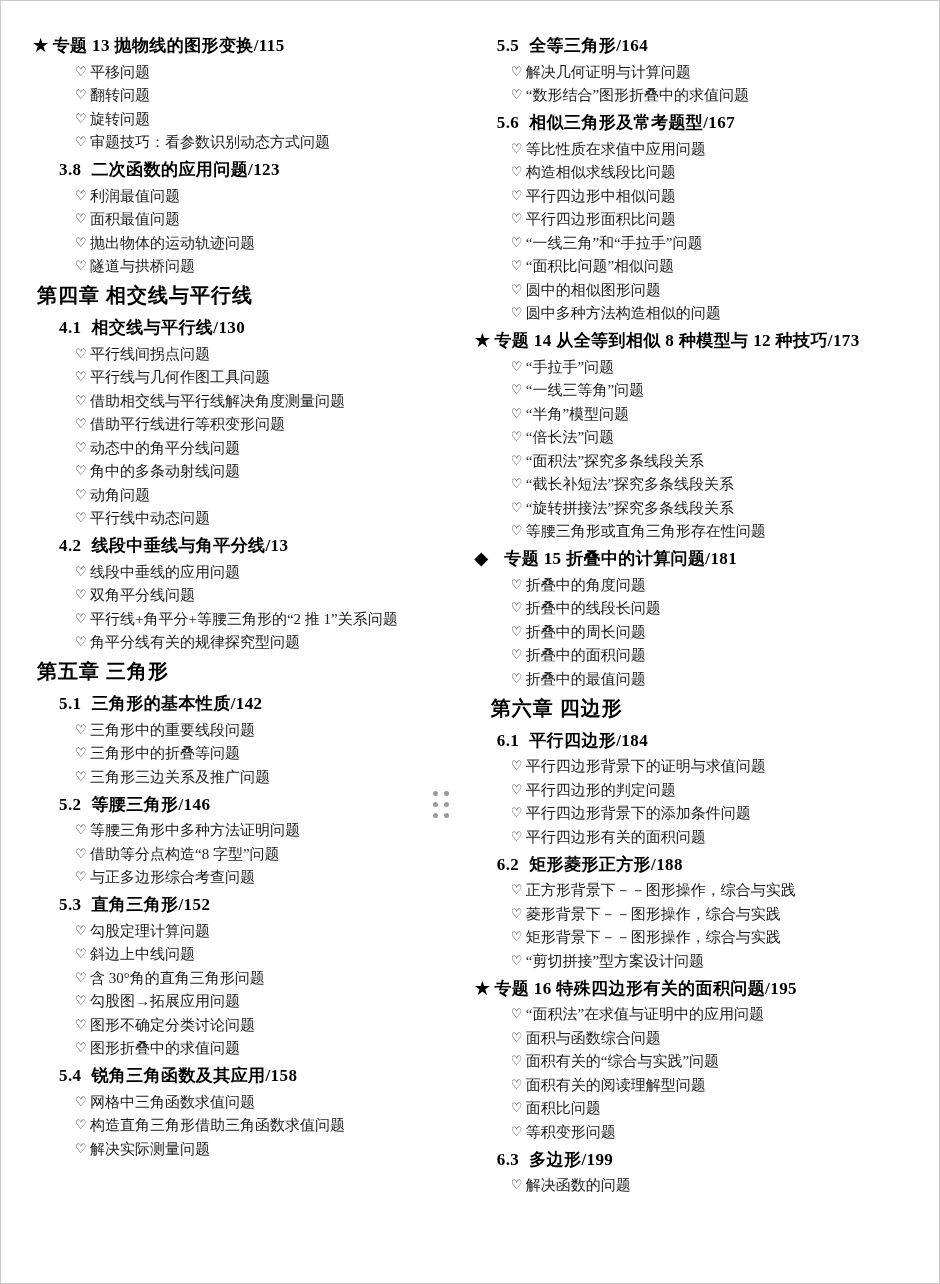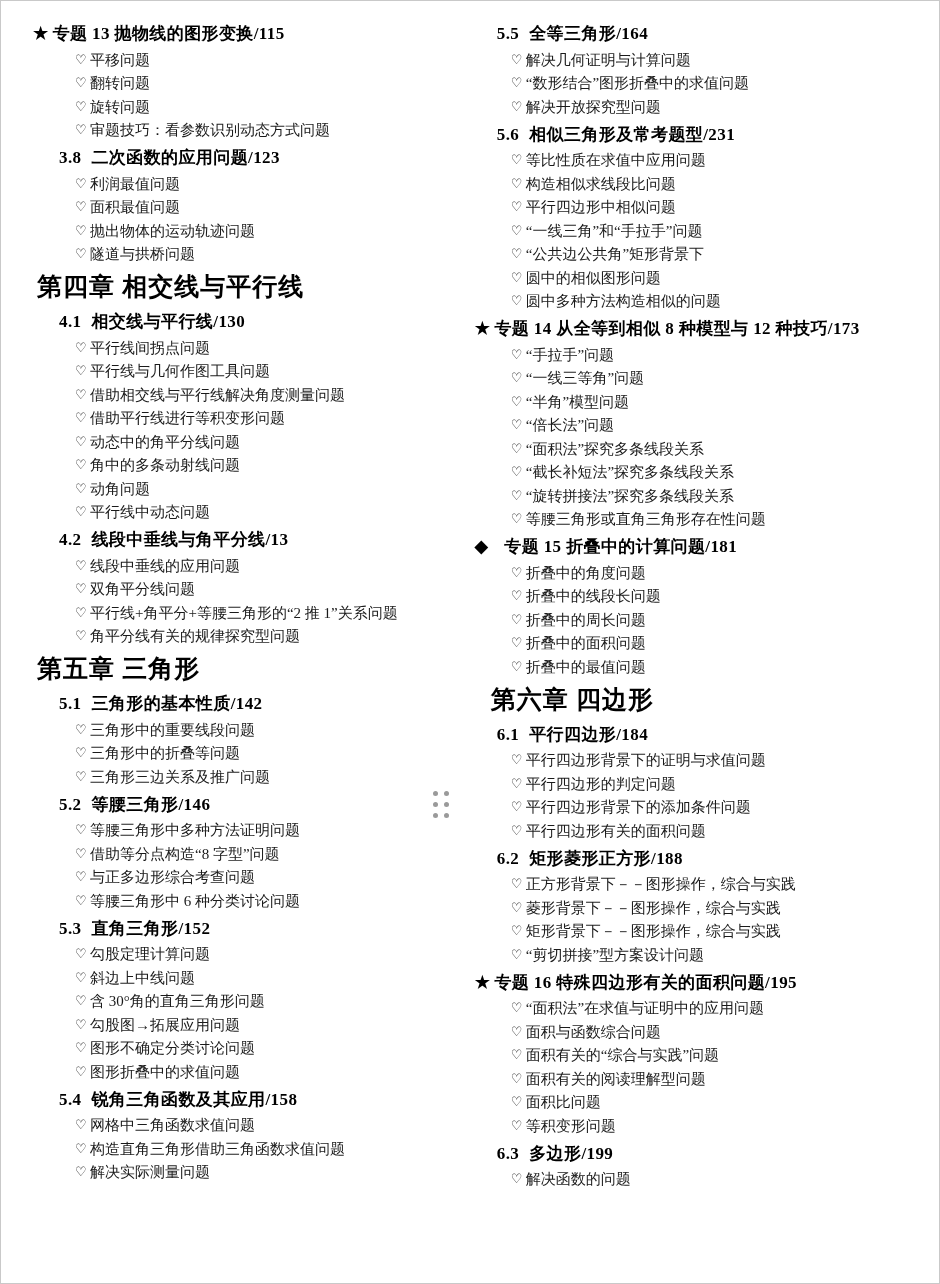--- a/index.html
+++ b/index.html
@@ -24,36 +24,36 @@
     border: 1px solid #c9c9c9;
     background: #fff;
   }
   .columns {
     position: absolute;
     left: 0; top: 0;
     width: 892px;
     height: 1284px;
     display: flex;
     box-sizing: border-box;
-    padding: 14px 10px 8px 10px;
+    padding: 26px 10px 8px 10px;
   }
   .col {
     width: 470px;
     box-sizing: border-box;
     padding: 0 12px 0 18px;
   }
   .col.right { padding-left: 24px; }
 
   .entry { white-space: nowrap; }
 
   
   .chapter {
     font-family: "Liberation Serif", serif;
     font-weight: bold;
-    font-size: 25px;
+    font-size: 20px;
     letter-spacing: 1px;
     margin: 7px 0 3px 8px;
     color: #000;
   }
   
   .section {
     font-family: "Liberation Serif", serif;
     font-weight: bold;
     font-size: 17px;
     margin: 7px 0 2px 30px;
@@ -150,44 +150,43 @@
         <div class="entry item"><span class="bullet">♡</span><span>角平分线有关的规律探究型问题</span></div>
         <div class="entry chapter"><span>第五章  三角形</span></div>
         <div class="entry section"><span class="num">5.1</span><span>三角形的基本性质/142</span></div>
         <div class="entry item"><span class="bullet">♡</span><span>三角形中的重要线段问题</span></div>
         <div class="entry item"><span class="bullet">♡</span><span>三角形中的折叠等问题</span></div>
         <div class="entry item"><span class="bullet">♡</span><span>三角形三边关系及推广问题</span></div>
         <div class="entry section"><span class="num">5.2</span><span>等腰三角形/146</span></div>
         <div class="entry item"><span class="bullet">♡</span><span>等腰三角形中多种方法证明问题</span></div>
         <div class="entry item"><span class="bullet">♡</span><span>借助等分点构造“8 字型”问题</span></div>
         <div class="entry item"><span class="bullet">♡</span><span>与正多边形综合考查问题</span></div>
-        <div class="entry item"><span class="bullet">♡</span><span>等腰三角形中 6 种分类讨论问题</span></div>
         <div class="entry section"><span class="num">5.3</span><span>直角三角形/152</span></div>
         <div class="entry item"><span class="bullet">♡</span><span>勾股定理计算问题</span></div>
         <div class="entry item"><span class="bullet">♡</span><span>斜边上中线问题</span></div>
         <div class="entry item"><span class="bullet">♡</span><span>含 30°角的直角三角形问题</span></div>
         <div class="entry item"><span class="bullet">♡</span><span>勾股图→拓展应用问题</span></div>
         <div class="entry item"><span class="bullet">♡</span><span>图形不确定分类讨论问题</span></div>
         <div class="entry item"><span class="bullet">♡</span><span>图形折叠中的求值问题</span></div>
         <div class="entry section"><span class="num">5.4</span><span>锐角三角函数及其应用/158</span></div>
         <div class="entry item"><span class="bullet">♡</span><span>网格中三角函数求值问题</span></div>
         <div class="entry item"><span class="bullet">♡</span><span>构造直角三角形借助三角函数求值问题</span></div>
         <div class="entry item"><span class="bullet">♡</span><span>解决实际测量问题</span></div>
       </div>
     <div class="col right" id="col-right">
         <div class="entry section"><span class="num">5.5</span><span>全等三角形/164</span></div>
         <div class="entry item"><span class="bullet">♡</span><span>解决几何证明与计算问题</span></div>
         <div class="entry item"><span class="bullet">♡</span><span>“数形结合”图形折叠中的求值问题</span></div>
-        <div class="entry item"><span class="bullet">♡</span><span>解决开放探究型问题</span></div>
-        <div class="entry section"><span class="num">5.6</span><span>相似三角形及常考题型/231</span></div>
+        <div class="entry section"><span class="num">5.6</span><span>相似三角形及常考题型/167</span></div>
         <div class="entry item"><span class="bullet">♡</span><span>等比性质在求值中应用问题</span></div>
         <div class="entry item"><span class="bullet">♡</span><span>构造相似求线段比问题</span></div>
         <div class="entry item"><span class="bullet">♡</span><span>平行四边形中相似问题</span></div>
+        <div class="entry item"><span class="bullet">♡</span><span>平行四边形面积比问题</span></div>
         <div class="entry item"><span class="bullet">♡</span><span>“一线三角”和“手拉手”问题</span></div>
-        <div class="entry item"><span class="bullet">♡</span><span>“公共边公共角”矩形背景下</span></div>
+        <div class="entry item"><span class="bullet">♡</span><span>“面积比问题”相似问题</span></div>
         <div class="entry item"><span class="bullet">♡</span><span>圆中的相似图形问题</span></div>
         <div class="entry item"><span class="bullet">♡</span><span>圆中多种方法构造相似的问题</span></div>
         <div class="entry topic"><span class="marker">★</span><span>专题 14  从全等到相似 8 种模型与 12 种技巧/173</span></div>
         <div class="entry item"><span class="bullet">♡</span><span>“手拉手”问题</span></div>
         <div class="entry item"><span class="bullet">♡</span><span>“一线三等角”问题</span></div>
         <div class="entry item"><span class="bullet">♡</span><span>“半角”模型问题</span></div>
         <div class="entry item"><span class="bullet">♡</span><span>“倍长法”问题</span></div>
         <div class="entry item"><span class="bullet">♡</span><span>“面积法”探究多条线段关系</span></div>
         <div class="entry item"><span class="bullet">♡</span><span>“截长补短法”探究多条线段关系</span></div>
         <div class="entry item"><span class="bullet">♡</span><span>“旋转拼接法”探究多条线段关系</span></div>

